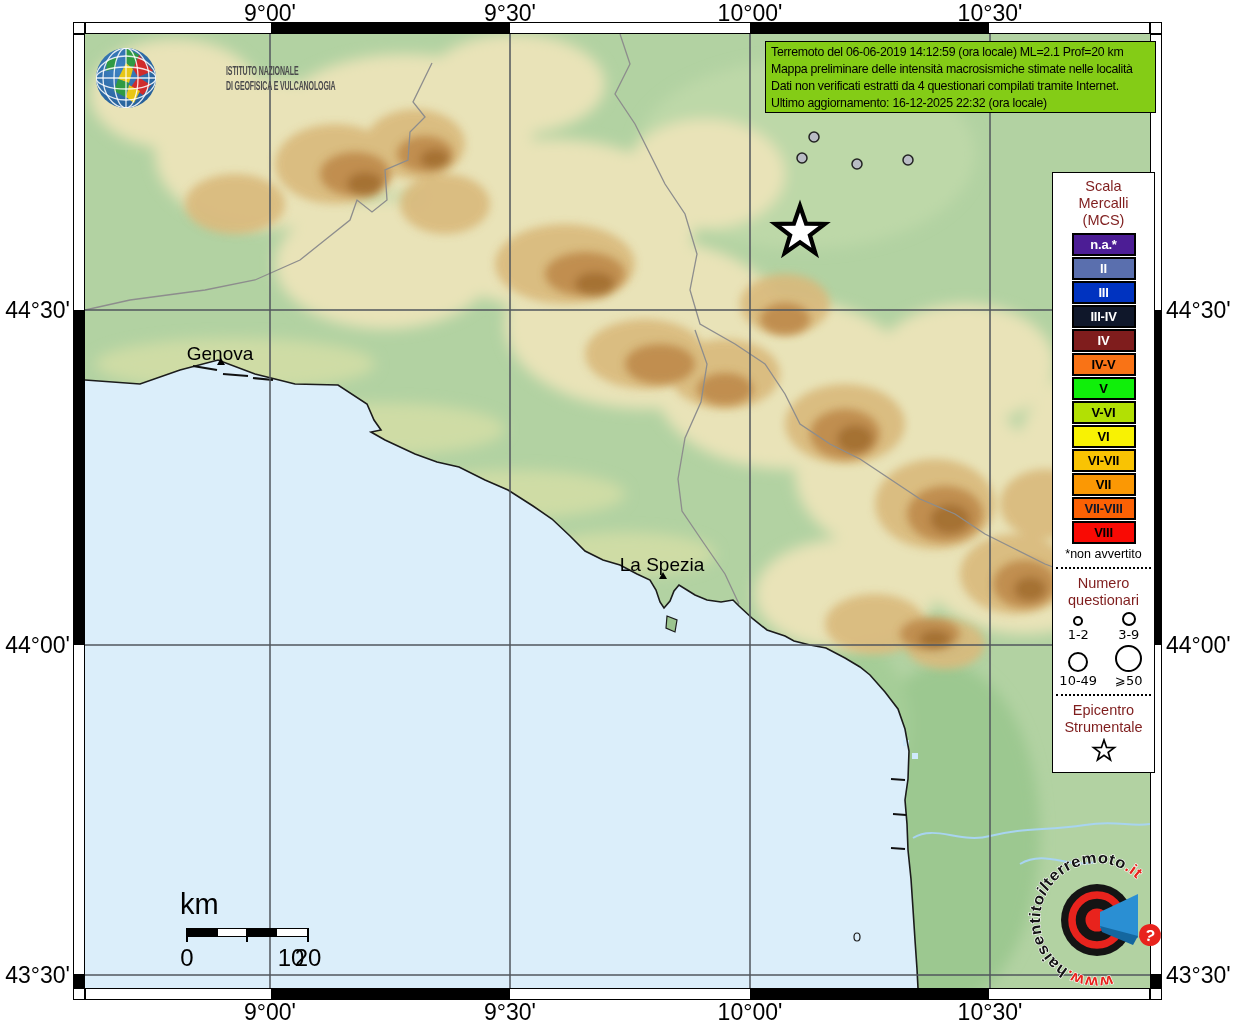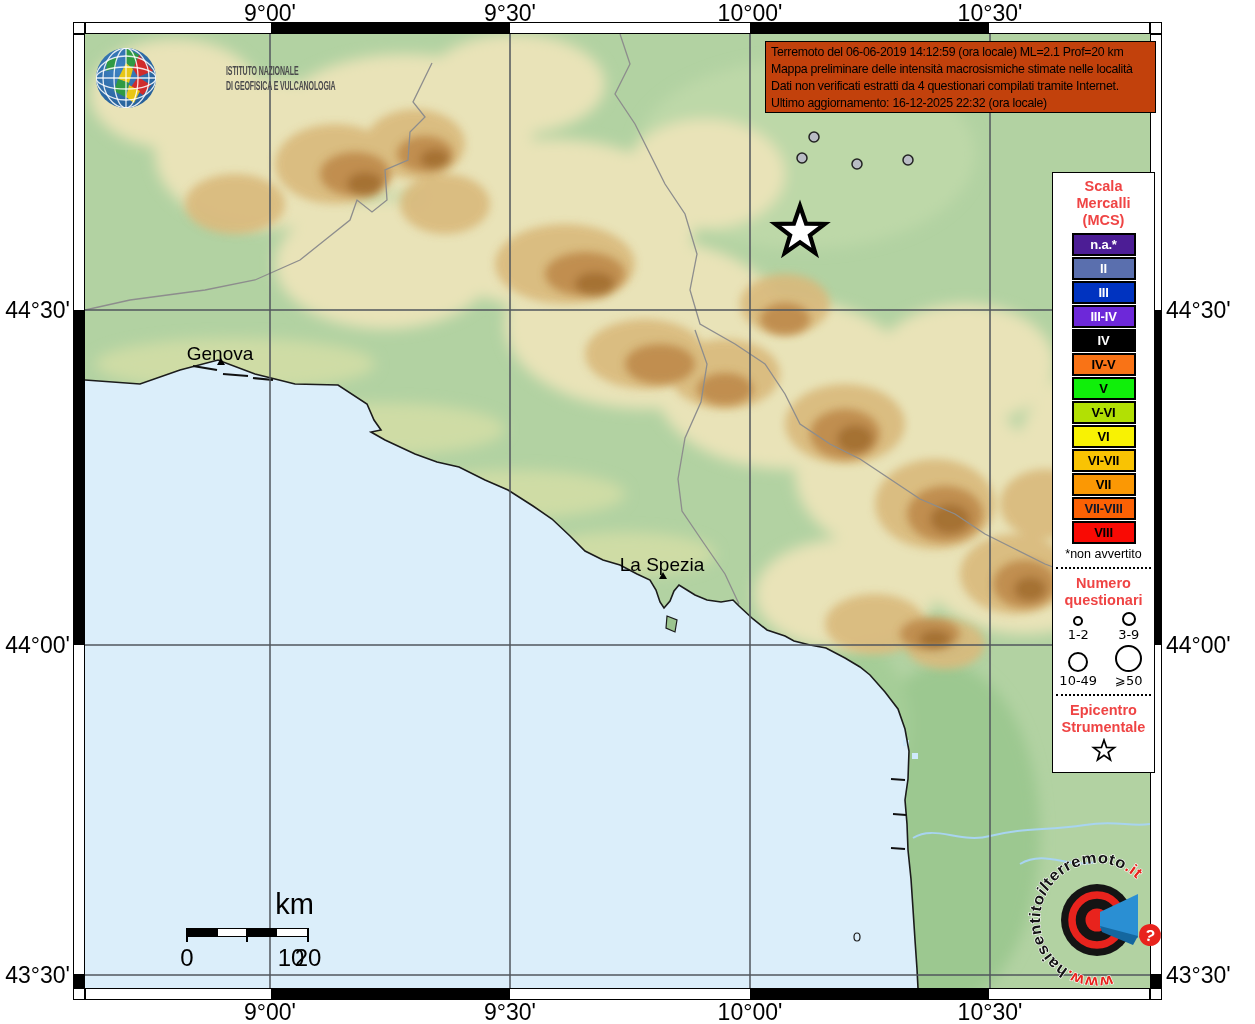--- a/index.html
+++ b/index.html
@@ -21,42 +21,42 @@
   .corner{position:absolute;width:12px;height:12px;background:#fff;box-sizing:border-box;border:1px solid #000;}
 
   .mapsvg{position:absolute;left:85px;top:34px;width:1065px;height:954px;}
 
   
   .city{position:absolute;font-size:19px;color:#000;text-align:center;z-index:3;}
   .citymark{position:absolute;width:0;height:0;border-left:4px solid transparent;
     border-right:4px solid transparent;border-bottom:7px solid #000;z-index:3;}
 
   
-  .infobox{position:absolute;left:765px;top:41px;width:391px;height:72px;background:#c2410c;
+  .infobox{position:absolute;left:765px;top:41px;width:391px;height:72px;background:#84cc16;
     border:1.5px solid #000;box-sizing:border-box;padding:1px 5px;z-index:4;overflow:hidden;}
   .infobox div{font-size:13px;line-height:17px;letter-spacing:-0.3px;white-space:nowrap;
     transform:scaleX(.95);transform-origin:left center;color:#000;}
 
   
   .legend{position:absolute;left:1052px;top:172px;width:103px;height:601px;background:#fff;
     border:1.5px solid #000;box-sizing:border-box;text-align:center;padding-top:5px;z-index:4;overflow:hidden;}
-  .legtitle{font-size:14.5px;font-weight:bold;line-height:17px;color:#ef4444;}
+  .legtitle{font-size:14.5px;font-weight:normal;line-height:17px;color:#7f1d1d;}
   .mchip{width:60px;height:19px;margin:0 auto 1px auto;border:2px solid #000;
     font-size:13px;font-weight:bold;line-height:19px;letter-spacing:-0.2px;}
   .footnote{font-size:12.5px;margin-top:3px;color:#000;}
   .dotsep{border:none;border-top:2px dotted #000;margin:6px 3px;}
   .qgrid{display:grid;grid-template-columns:1fr 1fr;row-gap:3px;margin-top:3px;align-items:end;}
   .qitem{display:flex;flex-direction:column;align-items:center;justify-content:flex-end;}
   .qcircle{border:2px solid #000;border-radius:50%;background:#fff;box-sizing:border-box;}
   .qlabel{font-size:13px;margin-top:1px;font-family:"DejaVu Sans","Liberation Sans",sans-serif;color:#000;}
   .legstar{margin:2px auto 0 auto;display:block;}
 
   
   .scalebar{position:absolute;left:180px;top:888px;width:140px;z-index:3;}
-  .sb-km{font-size:29px;text-align:right;width:134px;color:#000;}
+  .sb-km{font-size:29px;text-align:left;width:134px;color:#000;}
   .sb-bar{position:absolute;left:7px;top:40px;width:121px;height:9px;box-sizing:border-box;
     border:1.5px solid #000;
     background:linear-gradient(90deg,#000 0 25%,#fff 25% 50%,#000 50% 75%,#fff 75% 100%);}
   .sb-tick{position:absolute;top:40px;width:2px;height:14px;background:#000;}
   .sb-num{position:absolute;top:56px;font-size:24px;transform:translateX(-50%);color:#000;}
 
   
   .ingv{position:absolute;left:93px;top:45px;width:250px;height:68px;z-index:3;}
   .ingv-text{position:absolute;left:133px;top:19px;font-size:12.5px;font-weight:bold;
     letter-spacing:-0.2px;line-height:15px;color:#4a4a4c;white-space:nowrap;
@@ -275,22 +275,22 @@
   </div>
 
   <div class="legend">
     <div class="legtitle">Scala</div>
     <div class="legtitle">Mercalli</div>
     <div class="legtitle" style="margin-bottom:4px;">(MCS)</div>
     <div>
         <div class="mchip" style="background: #4c1d95; color: rgb(255, 255, 255);">n.a.*</div>
         <div class="mchip" style="background: rgb(90, 111, 174); color: rgb(255, 255, 255);">II</div>
         <div class="mchip" style="background: rgb(0, 51, 192); color: rgb(255, 255, 255);">III</div>
-        <div class="mchip" style="background: #6d28d9; color: rgb(255, 255, 255);">III-IV</div>
-        <div class="mchip" style="background: #000000; color: rgb(255, 255, 255);">IV</div>
+        <div class="mchip" style="background: #0f172a; color: rgb(255, 255, 255);">III-IV</div>
+        <div class="mchip" style="background: #7f1d1d; color: rgb(255, 255, 255);">IV</div>
         <div class="mchip" style="background: #f97316; color: rgb(0, 0, 0);">IV-V</div>
         <div class="mchip" style="background: rgb(16, 239, 10); color: rgb(0, 0, 0);">V</div>
         <div class="mchip" style="background: rgb(178, 224, 4); color: rgb(0, 0, 0);">V-VI</div>
         <div class="mchip" style="background: rgb(248, 242, 3); color: rgb(0, 0, 0);">VI</div>
         <div class="mchip" style="background: rgb(249, 195, 3); color: rgb(0, 0, 0);">VI-VII</div>
         <div class="mchip" style="background: rgb(251, 152, 4); color: rgb(0, 0, 0);">VII</div>
         <div class="mchip" style="background: rgb(251, 97, 4); color: #0f172a;">VII-VIII</div>
         <div class="mchip" style="background: rgb(249, 10, 4); color: rgb(0, 0, 0);">VIII</div>
       </div>
     <div class="footnote">*non avvertito</div>

